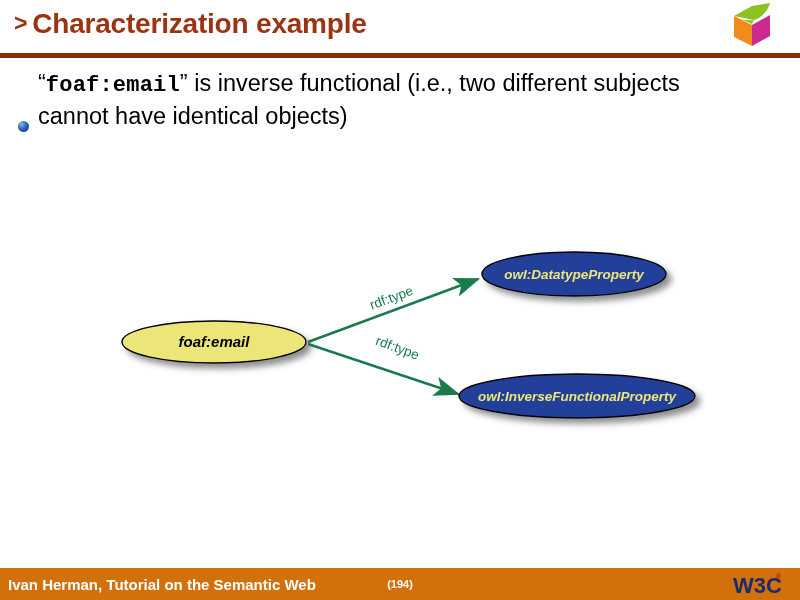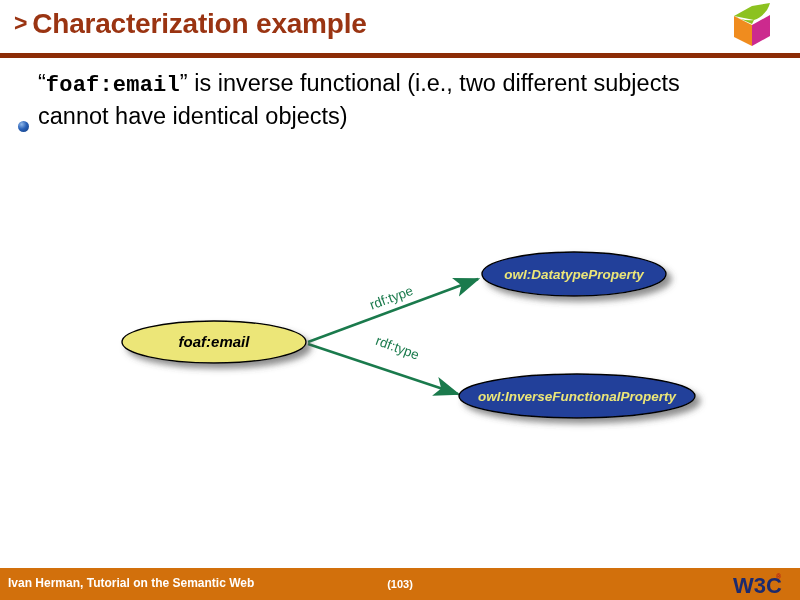--- a/index.html
+++ b/index.html
@@ -93,21 +93,21 @@
   
   #footer-bar {
     position: absolute;
     left: 0; top: 568px;
     width: 800px; height: 32px;
     background: #d2700c;
   }
   #footer-author {
     position: absolute;
     left: 8px; top: 8px;
-    font-size: 12px;
+    font-size: 15px;
     font-weight: bold;
     color: #ffffff;
     white-space: nowrap;
   }
   #footer-page {
     position: absolute;
     left: 0; top: 10px;
     width: 800px;
     text-align: center;
     font-size: 11px;
@@ -187,20 +187,20 @@
       <g>
         <ellipse cx="577" cy="166" rx="118" ry="22" fill="#24409a" stroke="#000000" stroke-width="1.4" filter="url(#softshadow)"></ellipse>
         <text x="577" y="171" text-anchor="middle" font-family="'Liberation Sans', sans-serif" font-size="13.5" font-weight="bold" font-style="italic" fill="#ece678">owl:InverseFunctionalProperty</text>
       </g>
     </g>
   </svg>
 </div>
 
 <div id="footer-bar">
   <div id="footer-author">Ivan Herman, Tutorial on the Semantic Web</div>
-  <div id="footer-page">(103)</div>
+  <div id="footer-page">(194)</div>
   <div id="footer-w3c">
     <svg width="52" height="28" viewBox="0 0 52 28" xmlns="http://www.w3.org/2000/svg">
       <text x="1" y="23" font-family="'Liberation Sans', sans-serif" font-size="22" font-weight="bold" fill="#1c2a6e">W3C</text>
       <text x="44" y="9" font-family="'Liberation Sans', sans-serif" font-size="7" font-weight="bold" fill="#b01818">®</text>
     </svg>
   </div>
 </div>
 
 </body></html>

